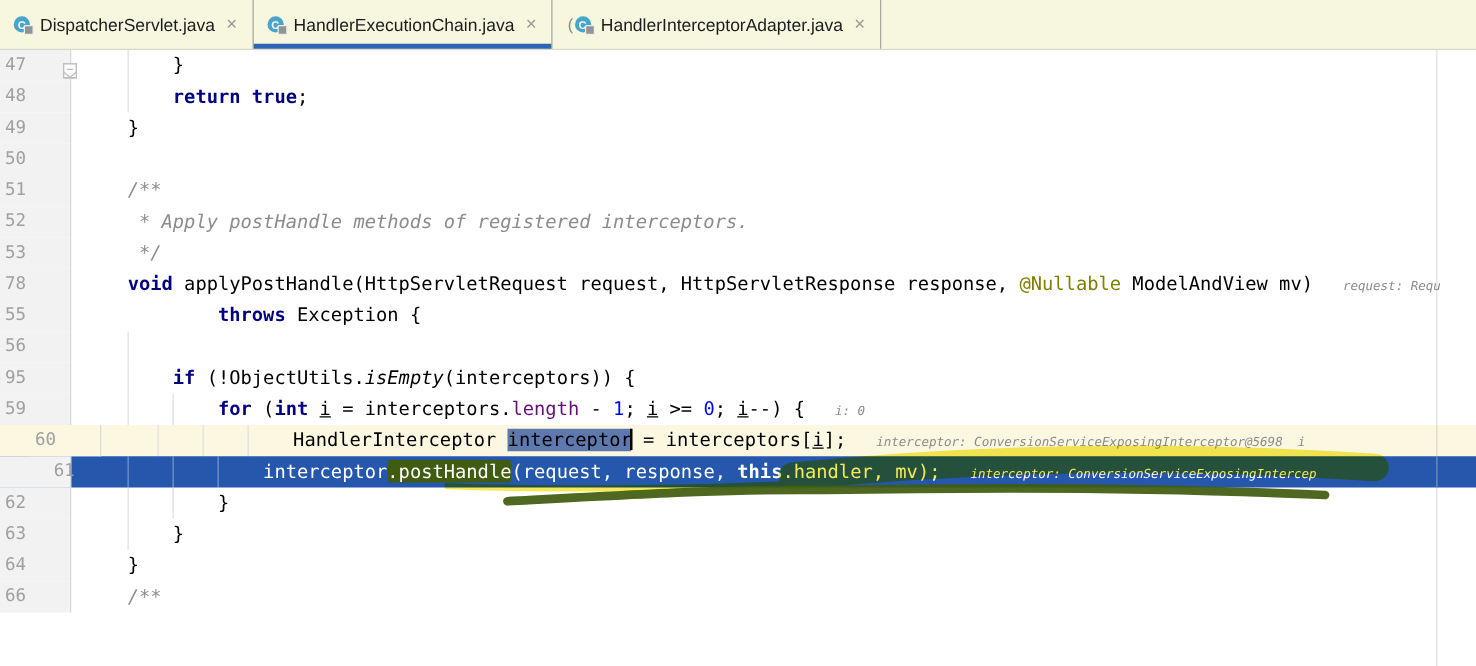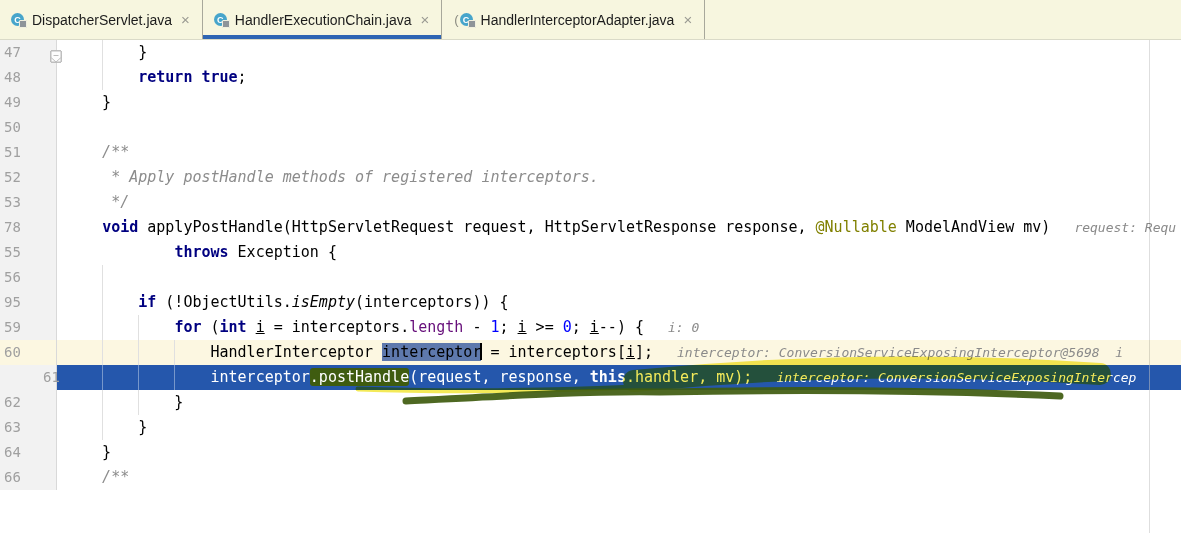--- a/index.html
+++ b/index.html
@@ -22,40 +22,40 @@
        border-radius:1px;border:1px solid #f0efdf;}
   .paren{color:#8a8a80;font-size:13px;margin:0 1px;}
   
   .editor{position:relative;height:494px;background:var(--editor-bg,#fff);
           font-family:"DejaVu Sans Mono",monospace;}
   .row{display:flex;height:25px;line-height:25px;font-size:15px;white-space:pre;}
   .gutter{width:57px;flex:none;box-sizing:border-box;background:var(--gutter-bg,#F2F2F2);
           border-right:1px solid var(--gutter-border,#D9D9D9);color:var(--line-number,#A0A0A0);
           font-size:14px;padding-left:4px;position:relative;}
   .caret-row{background:var(--caret-row,#FCF7E1);}
-  .caret-row .gutter{background:var(--caret-row,#FCF7E1);}
+  .caret-row .gutter{background:var(--caret-row,#FCF7E1);margin-left:24px;}
   .exec-row{background:var(--exec-row,#2557AC);}
   .exec-row .gutter{background:var(--gutter-bg,#F2F2F2);padding-left:43px;}
   .bp{position:absolute;left:22px;top:5px;width:12px;height:12px;border-radius:50%;
       border:2.5px solid var(--breakpoint,#DB4F4F);box-sizing:border-box;width:15px;height:15px;}
   .fold{position:absolute;left:50px;top:6px;width:12px;height:13px;z-index:6;}
   .code{flex:1;overflow:hidden;position:relative;padding-left:9px;color:#000;}
   .iguide{position:absolute;top:0;bottom:0;width:1px;background:var(--guide,#E0E0E0);}
   .exec-row .iguide{background:rgba(255,255,255,.38);}
   .sg-k{color:var(--keyword,#000080);font-weight:bold;}
   .sg-n{color:var(--number-literal,#0000FF);}
   .sg-f{color:var(--field,#660E7A);font-weight:normal;}
   .sg-s{font-style:italic;}
   .sg-c{color:var(--comment,#8C8C8C);font-style:italic;}
   .sg-a{color:var(--annotation,#808000);}
   .sg-u{text-decoration:underline;}
   .sg-sel{background:var(--selection,#5E79AD);color:#000;}
   .sg-caret{display:inline-block;width:2px;height:17px;background:#000;vertical-align:-3px;margin:0 -1px;}
   .sg-mg{background:var(--marker-green,#3F5C10);color:var(--marker-green-text,#DCE65A);border-radius:3px;}
-  .hint{font-size:13px;font-style:italic;color:var(--hint,#8A8A8A);padding-left:24px;}
+  .hint{font-size:10px;font-style:italic;color:var(--hint,#8A8A8A);padding-left:24px;}
   .exec-row .code,.exec-row .code span{color:#fff;}
   .exec-row .sg-mg{color:var(--marker-green-text,#DCE65A);background:var(--marker-green,#3F5C10);}
   .exec-row .hint{color:var(--hint-exec,#A9BEE0);}
   .exec-row .code::after{content:"";position:absolute;left:1092px;top:0;bottom:0;width:1px;
       background:rgba(255,255,255,.45);}
   .marker{position:absolute;left:0;top:0;pointer-events:none;z-index:5;}
   .marker.yellow{mix-blend-mode:multiply;opacity:.85;}
   .marker.green{opacity:.92;}
   .mypath{stroke:var(--marker-yellow,#F2E73B);}
   .mgpath{stroke:var(--marker-green,#3F5C10);}

